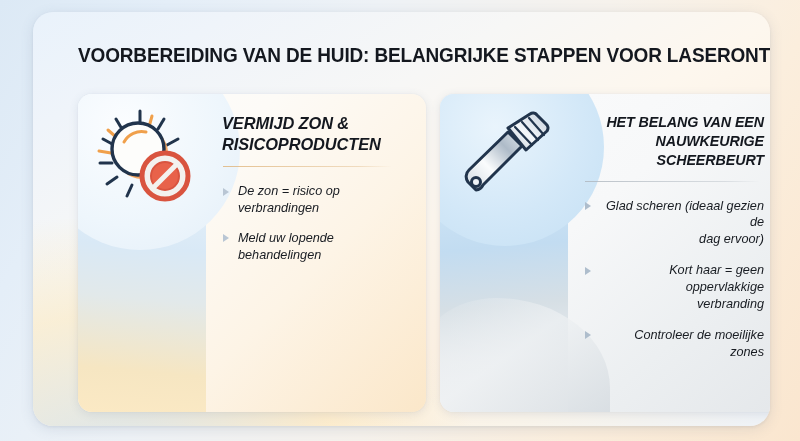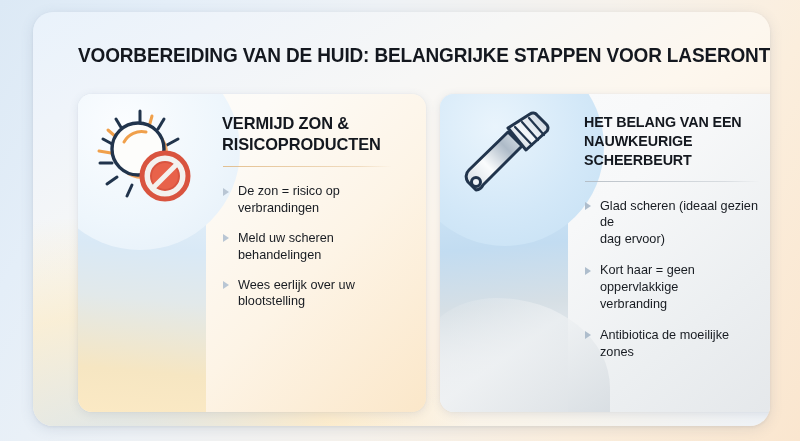--- a/index.html
+++ b/index.html
@@ -99,20 +99,21 @@
       #fdf4e6 62%,
       #fbe7c9 100%);
   }
 
   .card-right { left: 407px; width: 354px;
     background: linear-gradient(140deg,
       #fbfcfd 0%,
       #f7f8f9 40%,
       #eceff1 72%,
       #e4e7ea 100%);
+    text-align: right;
   }
 
   
   .icon-pane {
     position: absolute;
     left: 0; top: 0;
     width: 128px;
     height: 100%;
   }
   .icon-pane-left {
@@ -171,20 +172,21 @@
   }
 
   
   .card-body {
     position: absolute;
     left: 128px;
     top: 0;
     right: 16px;
     height: 100%;
     padding: 19px 14px 0 16px;
+    font-style: italic;
   }
 
   .card-heading {
     font-size: 16.4px;
     font-weight: 700;
     line-height: 1.28;
     letter-spacing: -0.1px;
     color: #14181f;
     text-transform: uppercase;
   }
@@ -261,24 +263,22 @@
           <circle cx="71" cy="70" r="14" fill="#e8624a" stroke="#d9543f" stroke-width="2"></circle>
           <line x1="61" y1="80" x2="81" y2="60" stroke="#f3f1ee" stroke-width="5" stroke-linecap="round"></line>
         </svg>
       </div>
 
       <div class="card-body">
         <div class="card-heading">VERMIJD ZON &amp; RISICOPRODUCTEN</div>
         <hr class="divider divider-left">
         <ul class="bullets">
           <li class="bullet">De zon = risico op verbrandingen</li>
-          <li class="bullet">Meld uw scheren
+          <li class="bullet">Meld uw lopende
 behandelingen</li>
-          <li class="bullet">Wees eerlijk over uw
-blootstelling</li>
         </ul>
       </div>
     </div>
 
     <div class="card card-right">
 
       <div class="icon-pane icon-pane-right">
         <svg class="icon-svg" width="100" height="100" viewBox="0 0 100 100">
           <defs>
             <linearGradient id="handleGrad" x1="0" y1="1" x2="1" y2="0">
@@ -307,19 +307,19 @@
       </div>
 
       <div class="card-body">
         <div class="card-heading card-heading-right">HET BELANG VAN EEN NAUWKEURIGE SCHEERBEURT</div>
         <hr class="divider divider-right">
         <ul class="bullets bullets-right">
           <li class="bullet">Glad scheren (ideaal gezien de
 dag ervoor)</li>
           <li class="bullet">Kort haar = geen oppervlakkige
 verbranding</li>
-          <li class="bullet">Antibiotica de moeilijke zones</li>
+          <li class="bullet">Controleer de moeilijke zones</li>
         </ul>
       </div>
     </div>
 
   </div>
 </div>
 
 </body></html>

